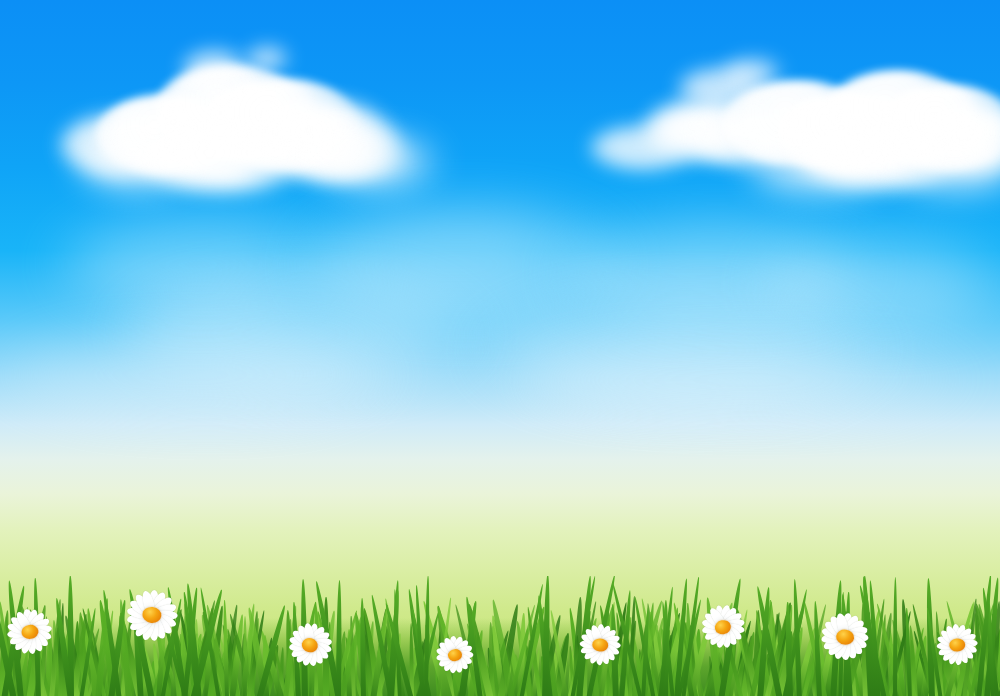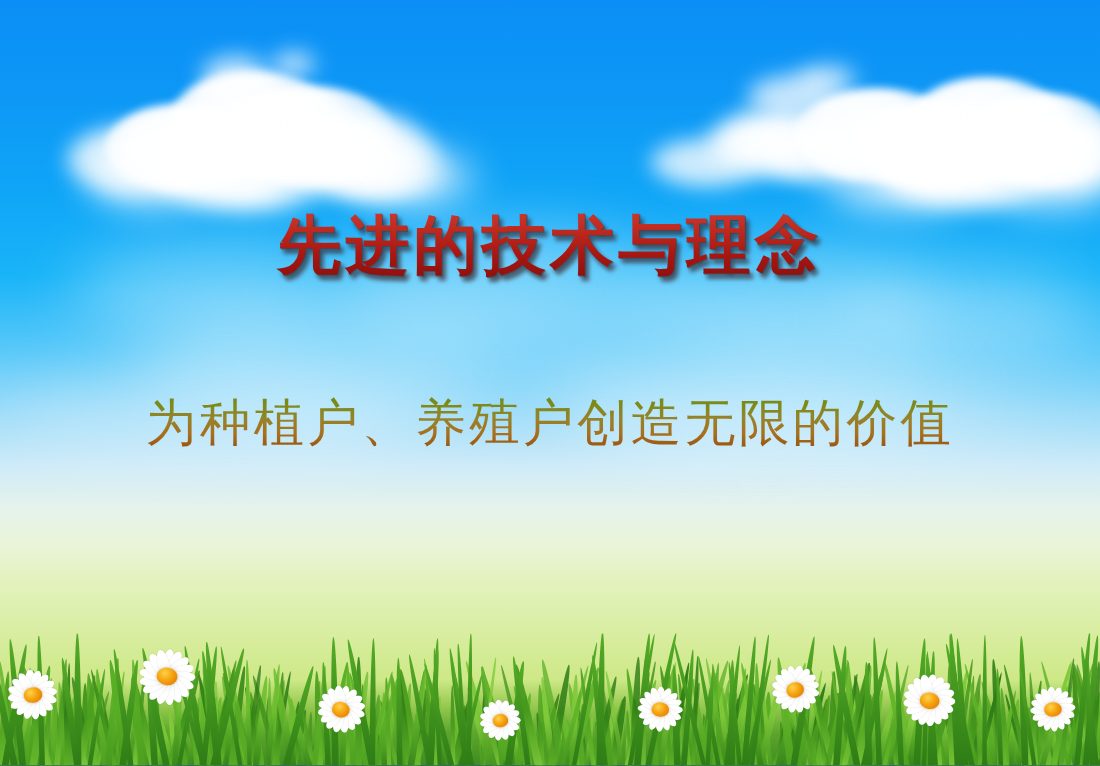--- a/index.html
+++ b/index.html
@@ -818,22 +818,20 @@
       <div class="blade" style="left: 182.305px; width: 4.54779px; height: 113.486px; background: linear-gradient(to top, rgb(45, 122, 21) 0%, rgb(63, 146, 29) 50%, rgb(86, 173, 39) 100%); transform: rotate(6.16724deg); z-index: 473;"></div>
       <div class="blade" style="left: 360.674px; width: 4.91516px; height: 101.744px; background: linear-gradient(to top, rgb(45, 122, 21) 0%, rgb(63, 146, 29) 50%, rgb(86, 173, 39) 100%); transform: rotate(-0.792709deg); z-index: 474;"></div>
       <div class="blade" style="left: 718.106px; width: 6.17654px; height: 123.223px; background: linear-gradient(to top, rgb(45, 122, 21) 0%, rgb(63, 146, 29) 50%, rgb(86, 173, 39) 100%); transform: rotate(8.97705deg); z-index: 475;"></div>
       <div class="blade" style="left: 674.404px; width: 4.92573px; height: 121.792px; background: linear-gradient(to top, rgb(45, 122, 21) 0%, rgb(63, 146, 29) 50%, rgb(86, 173, 39) 100%); transform: rotate(4.72263deg); z-index: 476;"></div>
       <div class="blade" style="left: 868.033px; width: 5.92249px; height: 124.644px; background: linear-gradient(to top, rgb(45, 122, 21) 0%, rgb(63, 146, 29) 50%, rgb(86, 173, 39) 100%); transform: rotate(-2.92011deg); z-index: 477;"></div>
       <div class="blade" style="left: 68.0517px; width: 6.30906px; height: 125.429px; background: linear-gradient(to top, rgb(45, 122, 21) 0%, rgb(63, 146, 29) 50%, rgb(86, 173, 39) 100%); transform: rotate(-0.329827deg); z-index: 478;"></div>
       <div class="blade" style="left: 68.3889px; width: 6.45453px; height: 102.952px; background: linear-gradient(to top, rgb(45, 122, 21) 0%, rgb(63, 146, 29) 50%, rgb(86, 173, 39) 100%); transform: rotate(-8.02274deg); z-index: 479;"></div>
     </div>
 
   <div id="text-layer">
-    <div id="title">先进的技术与理念</div>
-    <div id="subtitle">为种植户、养殖户创造无限的价值</div>
   </div>
 
 <div class="flower" style="left: 7px; top: 609px; width: 46px; height: 46px; z-index: 600; transform: rotate(-8deg);">
       <div class="petal" style="width: 9.2px; height: 22.54px; margin-left: -4.6px; margin-top: -22.54px; transform: rotate(0deg);"></div>
       <div class="petal" style="width: 9.2px; height: 22.54px; margin-left: -4.6px; margin-top: -22.54px; transform: rotate(22.5deg);"></div>
       <div class="petal" style="width: 9.2px; height: 22.54px; margin-left: -4.6px; margin-top: -22.54px; transform: rotate(45deg);"></div>
       <div class="petal" style="width: 9.2px; height: 22.54px; margin-left: -4.6px; margin-top: -22.54px; transform: rotate(67.5deg);"></div>
       <div class="petal" style="width: 9.2px; height: 22.54px; margin-left: -4.6px; margin-top: -22.54px; transform: rotate(90deg);"></div>
       <div class="petal" style="width: 9.2px; height: 22.54px; margin-left: -4.6px; margin-top: -22.54px; transform: rotate(112.5deg);"></div>
       <div class="petal" style="width: 9.2px; height: 22.54px; margin-left: -4.6px; margin-top: -22.54px; transform: rotate(135deg);"></div>

